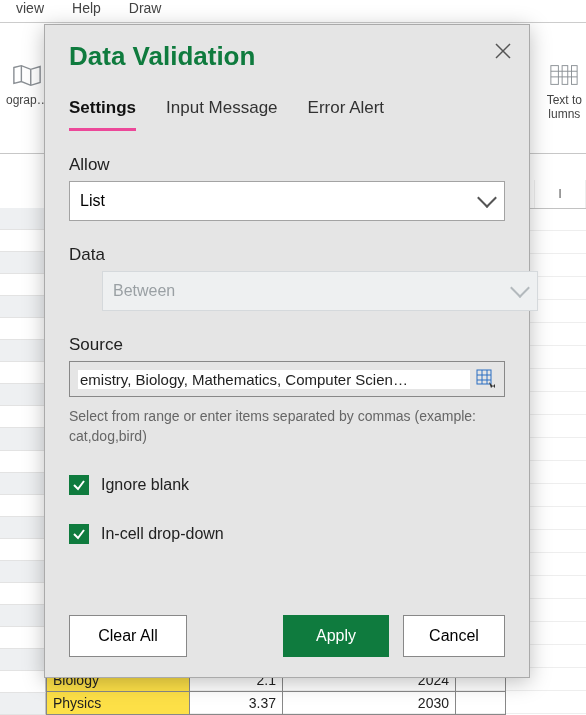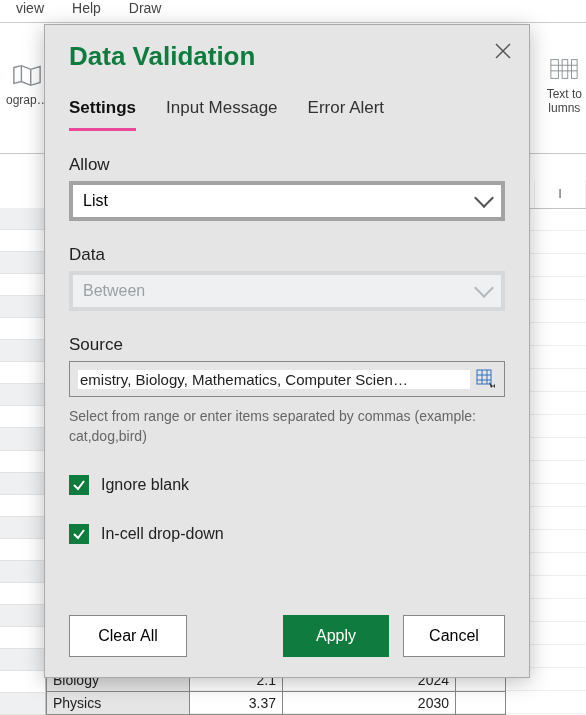--- a/index.html
+++ b/index.html
@@ -1,46 +1,46 @@
 <!DOCTYPE html>
 <html><head>
 <meta charset="utf-8">
 <style>
   html,body{margin:0;padding:0;font-family:"Segoe UI",Arial,sans-serif;background:#fff;width:586px;height:715px;overflow:hidden;}
   .menubar{display:flex;gap:28px;padding:0 16px 6px 16px;color:#444;font-size:14px;border-bottom:1px solid #ccc;}
   .menubar span{cursor:default;}
   .ribbon{height:130px;background:#fff;border-bottom:1px solid #c7c7c7;position:relative;}
   .ribbon-left,.ribbon-right{position:absolute;display:flex;flex-direction:column;align-items:center;font-size:12px;color:#444;}
   .ribbon-left{left:6px;top:40px;}
-  .ribbon-right{right:4px;top:34px;text-align:center;}
+  .ribbon-right{right:4px;top:40px;text-align:center;}
   .ribbon-ico{width:30px;height:24px;margin-bottom:6px;}
   .colhdr{display:flex;height:28px;border-bottom:1px solid #c2c2c2;background:#fff;position:absolute;top:180px;left:0;right:0;}
   .colhdr .corner{width:46px;border-right:1px solid #c2c2c2;}
   .colhdr .col{flex:1;border-right:1px solid #eee;text-align:center;font-size:13px;color:#666;line-height:28px;}
   .sheet{position:absolute;top:208px;left:0;right:0;bottom:0;}
   .rownums{width:46px;position:absolute;top:0;bottom:0;display:flex;flex-direction:column;}
   .rownums div{height:22px;border-bottom:1px solid #e3e3e3;border-right:1px solid #c2c2c2;}
   .rownums div:nth-child(odd){background:#eef0f2;}
   .cellsbg{position:absolute;left:46px;top:0;right:0;bottom:0;}
   .cellsbg .r{height:22px;border-bottom:1px solid #eee;}
   .bottom-table{position:absolute;left:46px;right:0;bottom:0;font-size:14px;color:#222;}
   .bottom-table table{border-collapse:collapse;width:460px;}
   .bottom-table td{border:1px solid #888;padding:0 6px;height:22px;}
-  .bottom-table .c1{width:130px;background:#e5e5e5;}
+  .bottom-table .c1{width:130px;background:#fde047;}
   .bottom-table .c2{width:80px;text-align:right;}
   .bottom-table .c3{width:160px;text-align:right;}
   .dialog{position:absolute;left:44px;top:24px;width:486px;height:654px;background:#e5e5e5;border:1px solid #aaa;box-shadow:0 4px 20px rgba(0,0,0,0.25);padding:12px 24px 18px 24px;box-sizing:border-box;}
   .dlg-title{color:#0f7b3e;font-size:26px;margin:4px 0 22px 0;}
   .close-x{position:absolute;top:18px;right:18px;cursor:pointer;}
   .tabs{display:flex;gap:30px;font-size:17px;color:#333;margin-bottom:0;}
   .tab{padding:4px 0 10px;cursor:pointer;}
   .tab.active{font-weight:600;border-bottom:3px solid #ec4899;color:#111;}
   .field-lbl{font-size:17px;color:#222;margin-top:24px;margin-bottom:6px;}
-  .sel{width:100%;height:40px;border:4px solid #a3a3a3;background:#fff;display:flex;align-items:center;justify-content:space-between;padding:0 10px;box-sizing:border-box;font-size:16px;cursor:pointer;}
-  .sel.disabled{background:#eef0f1;color:#9aa0a4;border-color:#d5d9dc;cursor:default;}
+  .sel{width:100%;height:40px;border:1px solid #a3a3a3;background:#fff;display:flex;align-items:center;justify-content:space-between;padding:0 10px;box-sizing:border-box;font-size:16px;cursor:pointer;}
+  .sel.disabled{background:#eef0f1;color:#9aa0a4;border-color:#d5d9dc;cursor:default;margin-left:33px;}
   .chev{width:12px;height:12px;border-right:2px solid #555;border-bottom:2px solid #555;transform:rotate(45deg);margin-top:-6px;}
   .sel.disabled .chev{border-color:#b3b9bd;}
   .src-wrap{width:100%;height:36px;border:1px solid #888;display:flex;align-items:center;padding:0 8px;box-sizing:border-box;}
   .src-wrap input{flex:1;border:none;outline:none;font-size:15px;color:#222;}
   .rangepick{width:20px;height:20px;margin-left:6px;cursor:pointer;}
   .hint{font-size:14px;color:#666;margin-top:10px;line-height:1.4;}
   .cb-row{display:flex;align-items:center;gap:12px;margin-top:29px;font-size:16px;color:#222;cursor:pointer;}
   .cb{width:20px;height:20px;background:#0f7b3e;display:flex;align-items:center;justify-content:center;}
   .cb svg{stroke:#fff;}
   .dlg-btns{position:absolute;bottom:20px;left:24px;right:24px;display:flex;gap:14px;align-items:center;text-align:center;}

